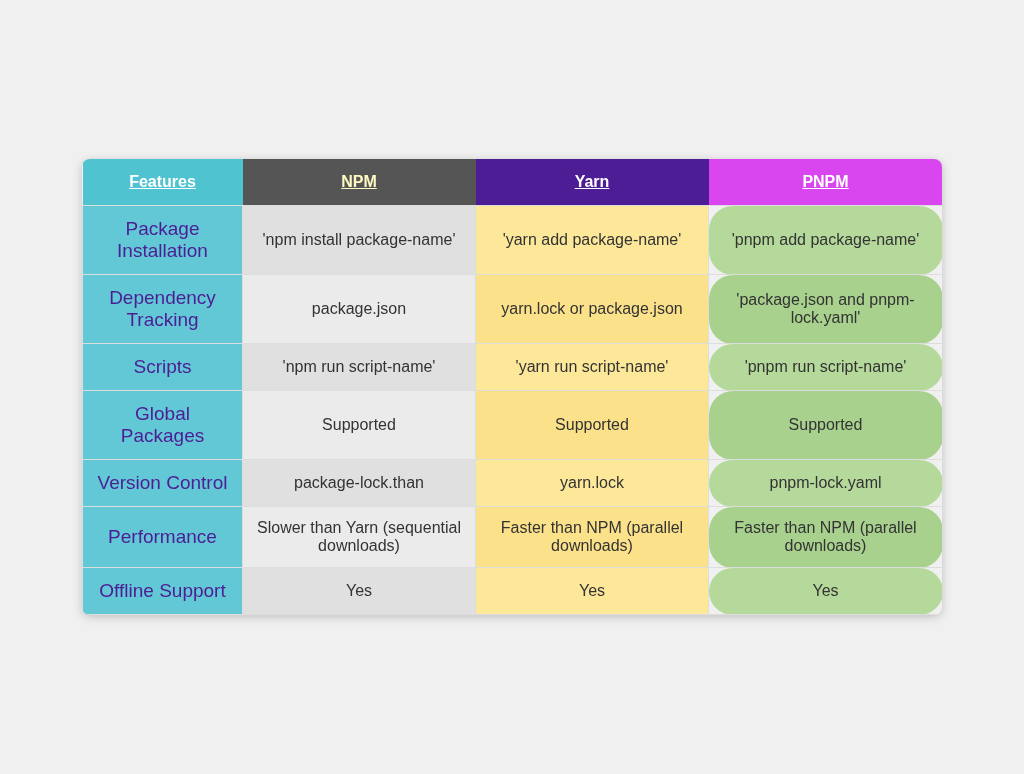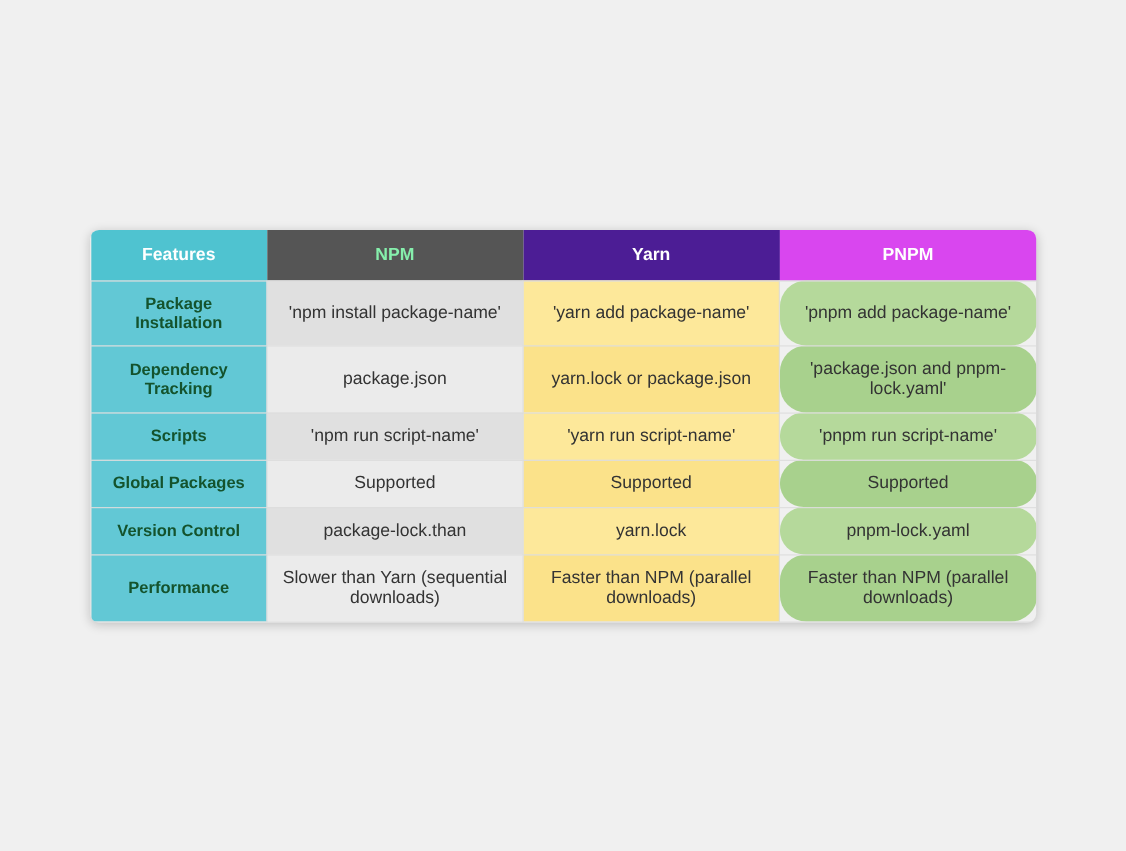--- a/index.html
+++ b/index.html
@@ -33,30 +33,31 @@
     col.col-features { width: 160px; }
     col.col-npm { width: 233px; }
     col.col-yarn { width: 233px; }
     col.col-pnpm { width: 234px; }
 
     thead tr th {
       padding: 14px 10px;
       text-align: center;
       font-size: 16px;
       font-weight: bold;
+      text-decoration: underline;
     }
 
     th.th-features {
       background-color: #4fc3d0;
       color: #ffffff;
     }
 
     th.th-npm {
       background-color: #555555;
-      color: #86efac;
+      color: #fef9c3;
     }
 
     th.th-yarn {
       background-color: #4c1d95;
       color: #ffffff;
     }
 
     th.th-pnpm {
       background-color: #d946ef;
       color: #ffffff;
@@ -65,23 +66,23 @@
     tbody tr td {
       padding: 12px 14px;
       text-align: center;
       font-size: 16px;
       border: 1px solid #ddd;
       vertical-align: middle;
     }
 
     td.td-features {
       background-color: #62c8d5;
-      color: #14532d;
-      font-weight: bold;
-      font-size: 15px;
+      color: #4c1d95;
+      font-weight: normal;
+      font-size: 19px;
       text-align: center;
     }
 
     td.td-npm {
       background-color: #e8e8e8;
       color: #333333;
     }
 
     td.td-yarn {
       background-color: #fde89a;
@@ -171,15 +172,21 @@
           <td class="td-npm">package-lock.than</td>
           <td class="td-yarn">yarn.lock</td>
           <td class="td-pnpm bold-text">pnpm-lock.yaml</td>
         </tr>
         <tr>
           <td class="td-features">Performance</td>
           <td class="td-npm">Slower than Yarn (sequential downloads)</td>
           <td class="td-yarn">Faster than NPM (parallel downloads)</td>
           <td class="td-pnpm">Faster than NPM (parallel downloads)</td>
         </tr>
+        <tr>
+          <td class="td-features">Offline Support</td>
+          <td class="td-npm">Yes</td>
+          <td class="td-yarn">Yes</td>
+          <td class="td-pnpm">Yes</td>
+        </tr>
       </tbody>
   </table>
 </div>
 
 </body></html>

